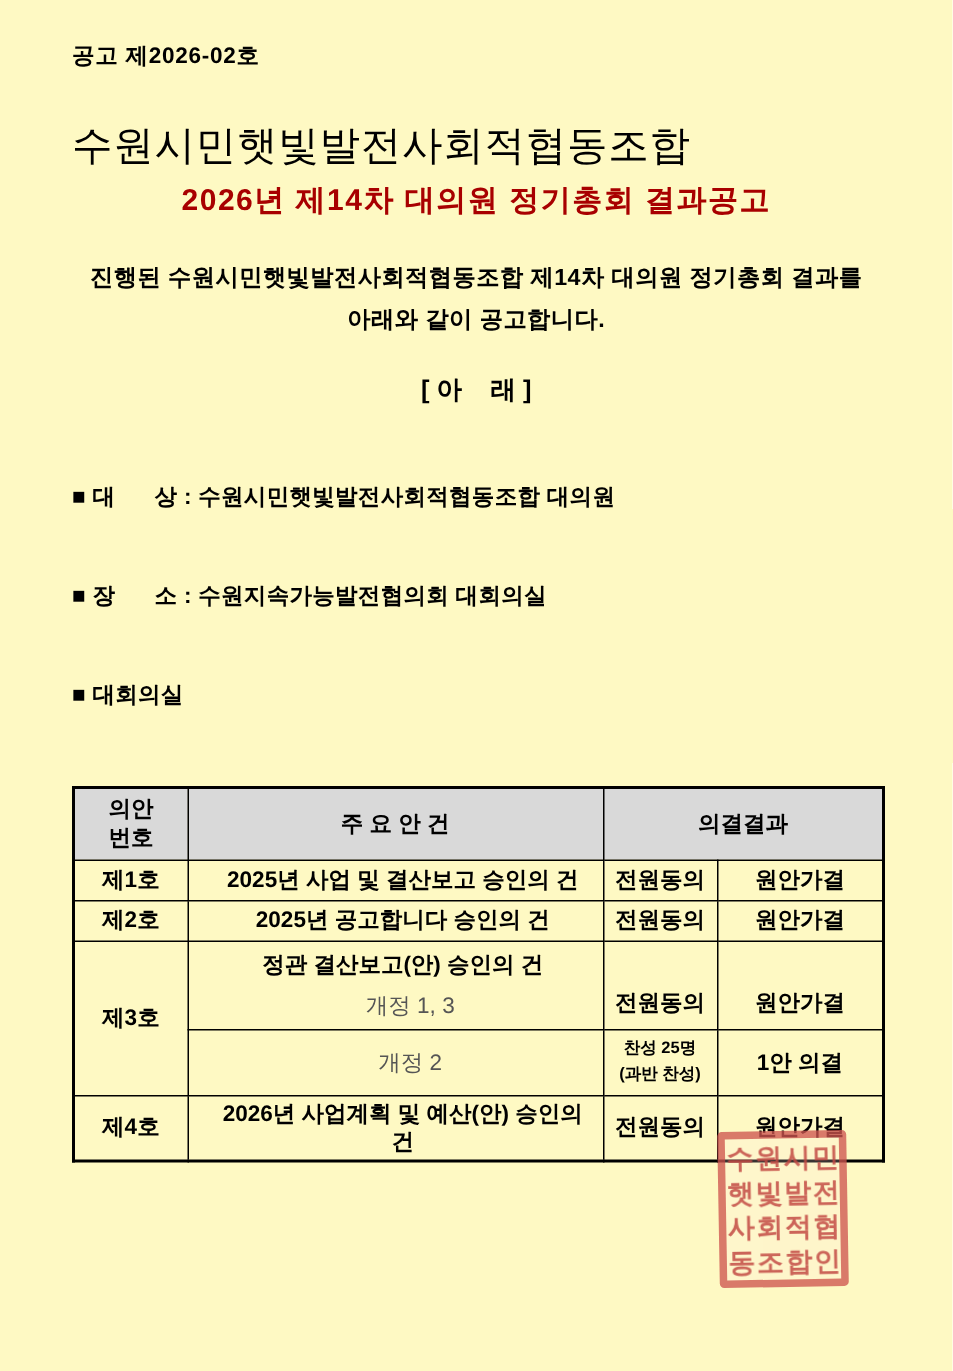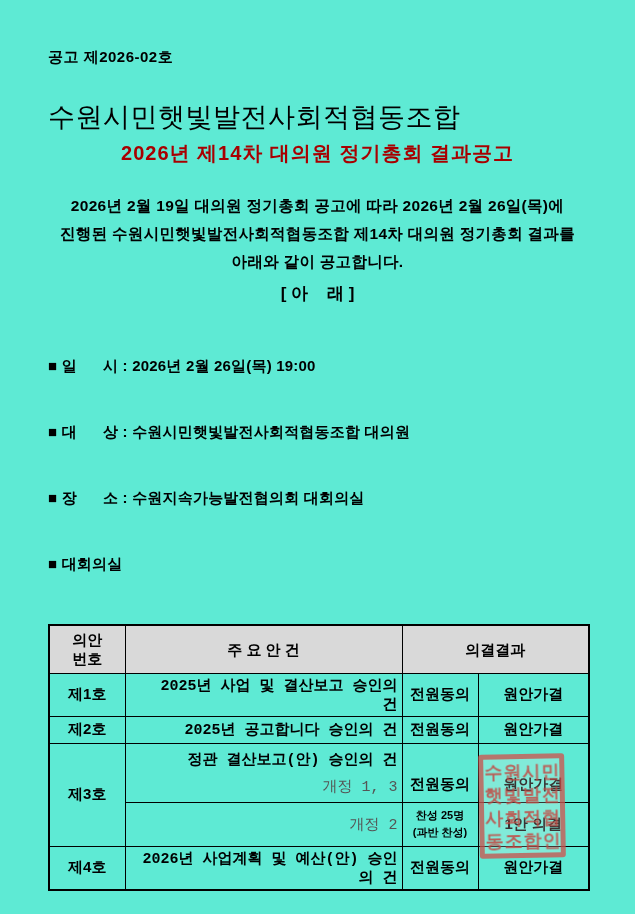--- a/index.html
+++ b/index.html
@@ -6,22 +6,22 @@
   html, body { background: #ffffff; }
   body {
     width: 635px; height: 914px;
     font-family: "Liberation Sans", sans-serif;
     color: #000;
     overflow: hidden;
   }
   .page {
     position: relative;
     width: 635px; height: 914px;
-    background: #5eead4;
-    padding-top: 48px;
+    background: #fef9c3;
+    padding-top: 28px;
   }
   .doc-number {
     margin-left: 48px;
     font-size: 15px;
     font-weight: 700;
     letter-spacing: 0.5px;
   }
   .org-title {
     margin: 32px 0 0 48px;
     font-size: 27px;
@@ -38,21 +38,21 @@
   }
   .body-text {
     margin-top: 25px;
     text-align: center;
     font-size: 15.5px;
     font-weight: 700;
     line-height: 28px;
     letter-spacing: 0.3px;
   }
   .below-label {
-    margin-top: 6px;
+    margin-top: 20px;
     text-align: center;
     font-size: 17px;
     font-weight: 700;
     white-space: pre;
   }
   .info-list {
     margin: 6px 0 0 48px;
     font-size: 15px;
     font-weight: 700;
     line-height: 22px;
@@ -74,23 +74,22 @@
     vertical-align: middle;
     padding: 2px 4px;
   }
   .agenda-table thead th {
     background: #d9d9d9;
     height: 48px;
     font-size: 15px;
     line-height: 19px;
   }
   .agenda-table td.agenda-cell {
-    text-align: right;
+    text-align: center;
     padding-left: 14px;
-    font-family: Liberation Mono, monospace;
   }
   .agenda-table tr.data-row td { height: 27px; }
   .agenda-main { font-weight: 700; padding-top: 4px; }
   .agenda-sub {
     font-weight: 400;
     color: #555;
     padding: 8px 0 4px 10px;
   }
   .agenda-sub.solo { padding: 2px 0 2px 10px; }
   td.vbottom { vertical-align: bottom; padding-bottom: 8px; }
@@ -125,29 +124,27 @@
 
 <div class="page">
 
   <div class="doc-number">공고 제2026-02호</div>
 
   <div class="org-title">수원시민햇빛발전사회적협동조합</div>
 
   <div class="main-title">2026년 제14차 대의원 정기총회 결과공고</div>
 
   <div class="body-text">
-    <div>2026년 2월 19일 대의원 정기총회 공고에 따라 2026년 2월 26일(목)에</div>
     <div>진행된 수원시민햇빛발전사회적협동조합 제14차 대의원 정기총회 결과를</div>
     <div>아래와 같이 공고합니다.</div>
   </div>
 
   <div class="below-label">[ 아    래 ]</div>
 
   <div class="info-list">
-    <div>■ 일      시 : 2026년 2월 26일(목) 19:00</div>
     <div>■ 대      상 : 수원시민햇빛발전사회적협동조합 대의원</div>
     <div>■ 장      소 : 수원지속가능발전협의회 대회의실</div>
     <div>■ 대회의실</div>
   </div>
 
   <table class="agenda-table">
     <colgroup>
       <col style="width:76px">
       <col style="width:277px">
       <col style="width:76px">

